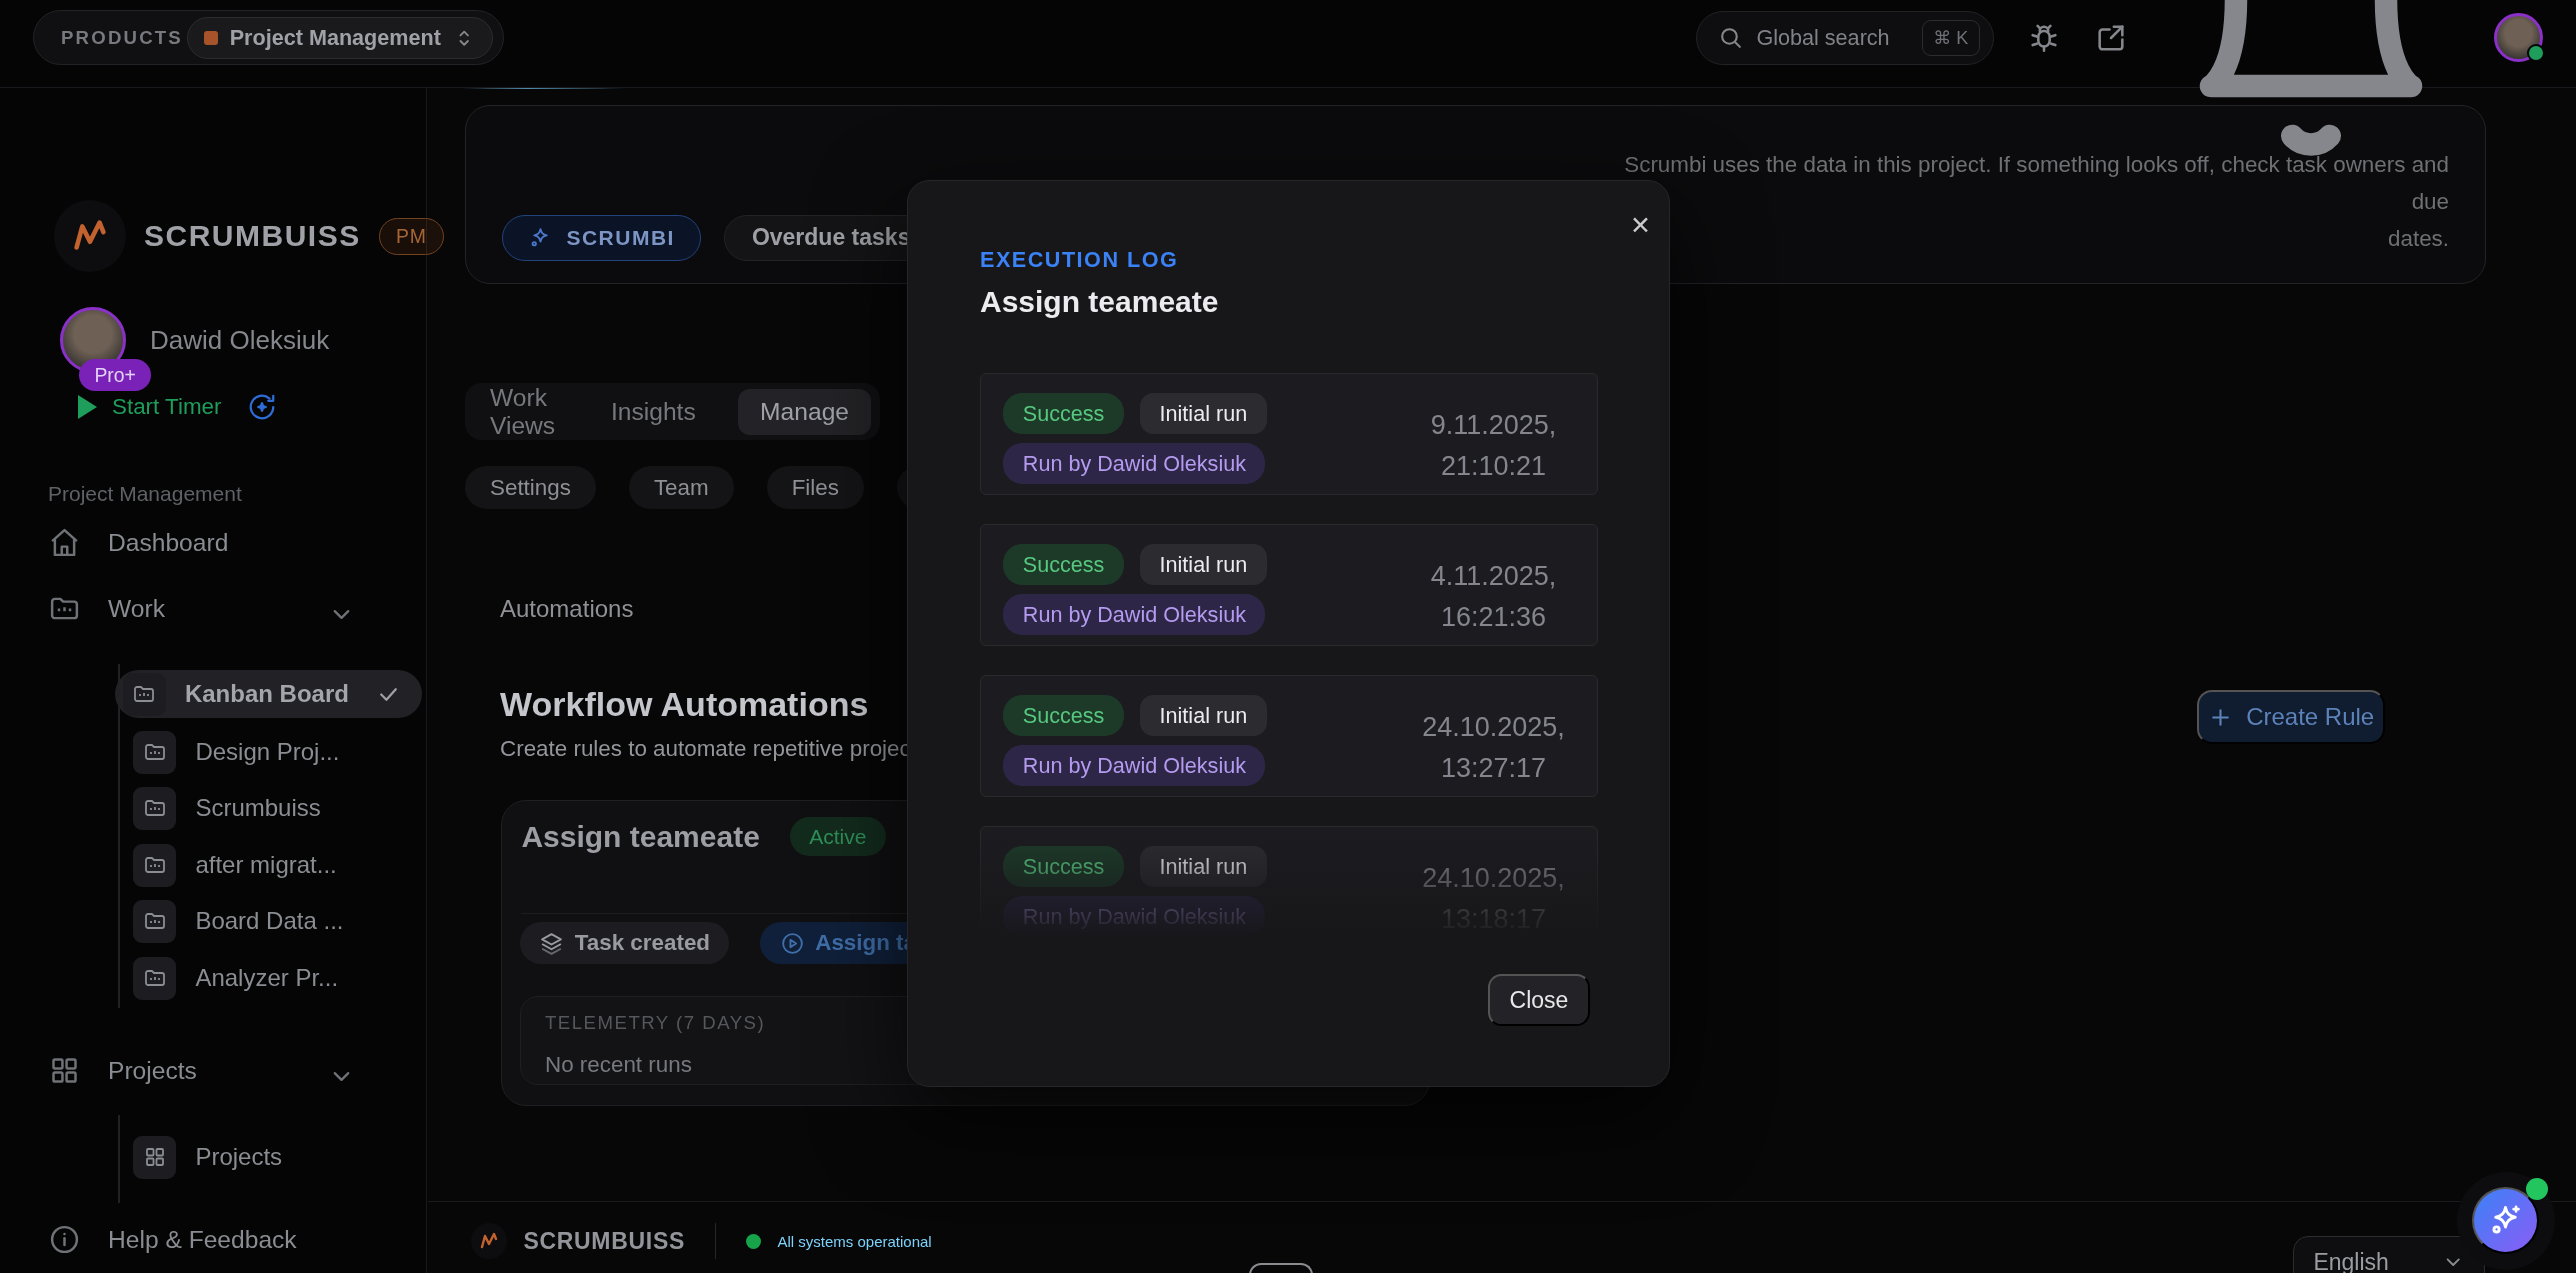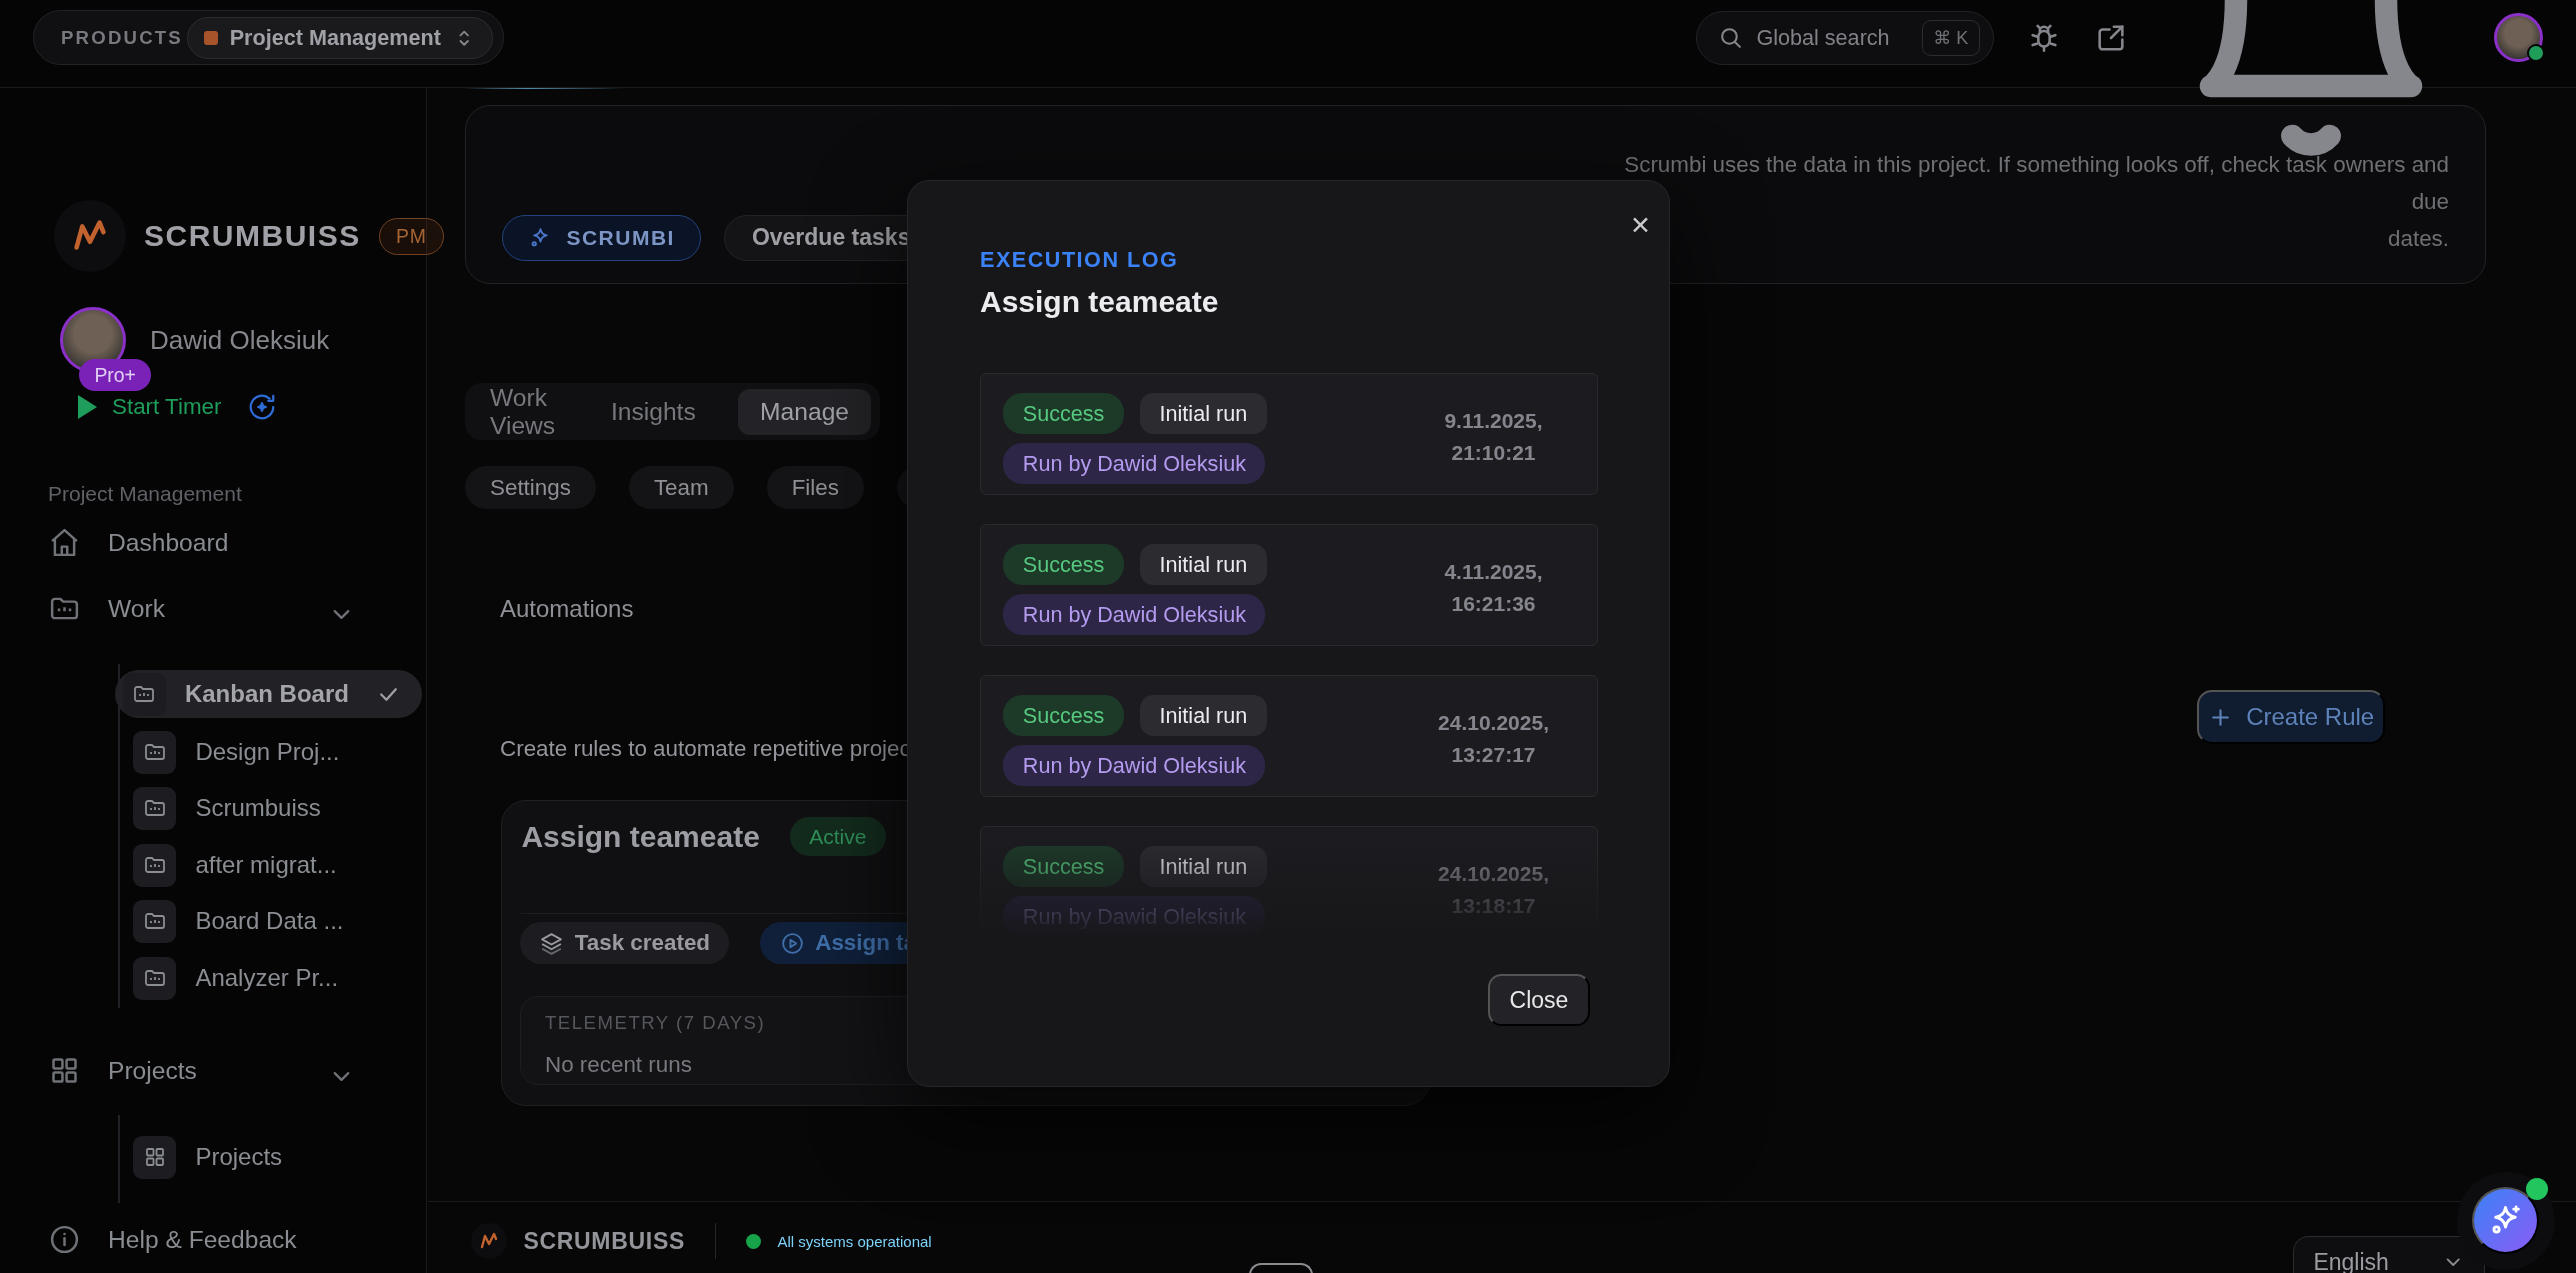--- a/index.html
+++ b/index.html
@@ -122,21 +122,21 @@
     box-shadow:0 30px 89px rgba(0,0,0,0.7); z-index:20; }
   .modal-close-x { position:absolute; left:710px; top:22.4px; width:45px; height:45px; display:flex; align-items:center; justify-content:center; font-size:25px; color:#c9c9ce; }
   .modal-eyebrow { position:absolute; left:72px; top:66px; font-size:21.6px; font-weight:700; letter-spacing:1.5px; color:#3b82f6; }
   .modal-title { position:absolute; left:72px; top:104px; font-size:30px; font-weight:700; color:#ececf0; }
   .log-list { position:absolute; left:72px; top:192px; width:618px; height:576px; overflow:hidden; }
   .log-entry { position:relative; width:618px; height:122px; background:#1c1c20; border:0.7px solid #2a2a2e; border-radius:6px; margin-bottom:29px; }
   .le-row1 { position:absolute; left:22.4px; top:19.4px; display:flex; gap:16.4px; }
   .pill-success { background:#1d3a29; color:#57c87f; font-size:21.6px; border-radius:19.4px; padding:7.5px 19.4px; }
   .pill-type { background:#2b2b30; color:#ececf0; font-size:21.6px; border-radius:13.4px; padding:7.5px 19.4px; }
   .pill-runby { position:absolute; left:22.4px; top:69px; background:#2d2647; color:#b49bef; font-size:21.6px; border-radius:19.4px; padding:7.5px 19.4px; }
-  .le-time { position:absolute; left:434px; top:31px; width:157px; text-align:center; font-size:21px; color:#85858d; line-height:1.5;font-weight:bold; }
+  .le-time { position:absolute; left:434px; top:31px; width:157px; text-align:center; font-size:27px; color:#85858d; line-height:1.5; }
   .log-fade { position:absolute; left:0; bottom:0; width:100%; height:112px; background:linear-gradient(180deg, rgba(23,23,26,0) 0%, #17171a 90%); pointer-events:none; }
   .modal-close-btn { position:absolute; left:580px; top:793px; width:102px; height:52px; background:#232327; border-radius:13.4px; display:flex; align-items:center; justify-content:center; color:#e8e8ea; font-size:23px; }
 
   
   .fab-halo { position:absolute; left:2457px; top:1172px; width:98px; height:98px; border-radius:50%; background:#0d0d10; z-index:30; }
   .fab { position:absolute; left:2472px; top:1187px; width:67px; height:67px; border-radius:50%;
     background:linear-gradient(135deg, #3b82f6 0%, #8b5cf6 100%); display:flex; align-items:center; justify-content:center; z-index:31; }
   .sparkle-fab { width:39px; height:39px; color:#ffffff; }
   .fab-dot { position:absolute; left:2526px; top:1178px; width:22.4px; height:22.4px; border-radius:50%; background:#22c55e; z-index:32; }
 </style>
@@ -397,20 +397,21 @@
     </nav>
 
     <div class="subtabs">
       <span class="subtab">Settings</span>
       <span class="subtab">Team</span>
       <span class="subtab">Files</span>
       <span class="subtab">Forms</span>
     </div>
 
     <div class="automations-label">Automations</div>
+    <h1 class="wf-heading">Workflow Automations</h1>
     <div class="wf-sub">Create rules to automate repetitive project</div>
 
     <button class="create-rule">
       <span class="plus-ico">
         <svg viewBox="0 0 24 24" fill="none" stroke="currentColor" stroke-width="2" stroke-linecap="round">
             <path d="M12 5v14M5 12h14"></path>
           </svg>
       </span>
       <span>Create Rule</span>
     </button>

